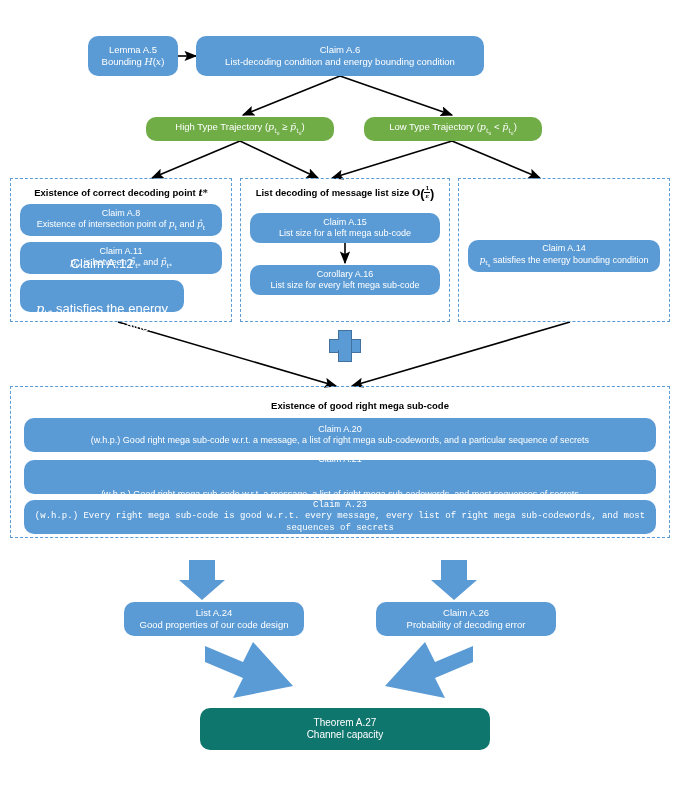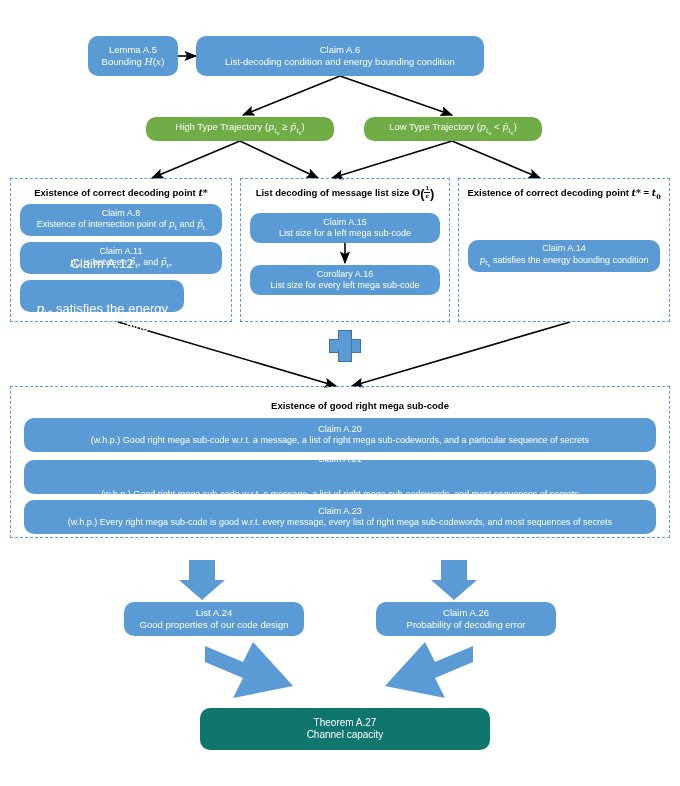--- a/index.html
+++ b/index.html
@@ -168,21 +168,20 @@
     <span class="ttl">Claim A.15</span>
     <span class="sub">List size for a left mega sub-code</span>
   </div>
 
   <div class="node blue" style="left:250px; top:265px; width:190px; height:30px; font-size:9px;">
     <span class="ttl">Corollary A.16</span>
     <span class="sub">List size for every left mega sub-code</span>
   </div>
 
   <div class="group" style="left:458px; top:178px; width:212px; height:144px;"></div>
-  <div class="group-title" style="left:458px; top:187px; width:212px;">Existence of correct decoding point <span class="math">t</span><span class="mathup">*</span> = <span class="math">t<sub>0</sub></span></div>
 
   <div class="node blue" style="left:468px; top:240px; width:192px; height:32px; font-size:9px;">
     <span class="ttl">Claim A.14</span>
     <span class="sub"><span class="math">p<sub>t<sub>0</sub></sub></span> satisfies the energy bounding condition</span>
   </div>
 
   <div class="plus" style="left:329px; top:339px; width:30px; height:12px;"></div>
   <div class="plus" style="left:338px; top:330px; width:12px; height:30px;"></div>
   <div style="position:absolute; left:338px; top:340px; width:12px; height:10px; background:#5b9bd5;"></div>
 
@@ -192,21 +191,21 @@
   <div class="node blue" style="left:24px; top:418px; width:632px; height:34px; font-size:9px;">
     <span class="ttl">Claim A.20</span>
     <span class="sub">(w.h.p.) Good right mega sub-code w.r.t. a message, a list of right mega sub-codewords, and a particular sequence of secrets</span>
   </div>
 
   <div class="node blue" style="left:24px; top:460px; width:632px; height:34px; font-size:9px;gap:24px;">
     <span class="ttl">Claim A.21</span>
     <span class="sub">(w.h.p.) Good right mega sub-code w.r.t. a message, a list of right mega sub-codewords, and most sequences of secrets</span>
   </div>
 
-  <div class="node blue" style="left:24px; top:500px; width:632px; height:34px; font-size:9px;">
+  <div class="node blue" style="left:24px; top:500px; width:632px; height:34px; font-size:9px;font-family:Liberation Mono, monospace;">
     <span class="ttl">Claim A.23</span>
     <span class="sub">(w.h.p.) Every right mega sub-code is good w.r.t. every message, every list of right mega sub-codewords, and most sequences of secrets</span>
   </div>
 
   <div class="node blue" style="left:124px; top:602px; width:180px; height:34px; font-size:9.5px;">
     <span class="ttl">List A.24</span>
     <span class="sub">Good properties of our code design</span>
   </div>
 
   <div class="node blue" style="left:376px; top:602px; width:180px; height:34px; font-size:9.5px;text-align:center;">

